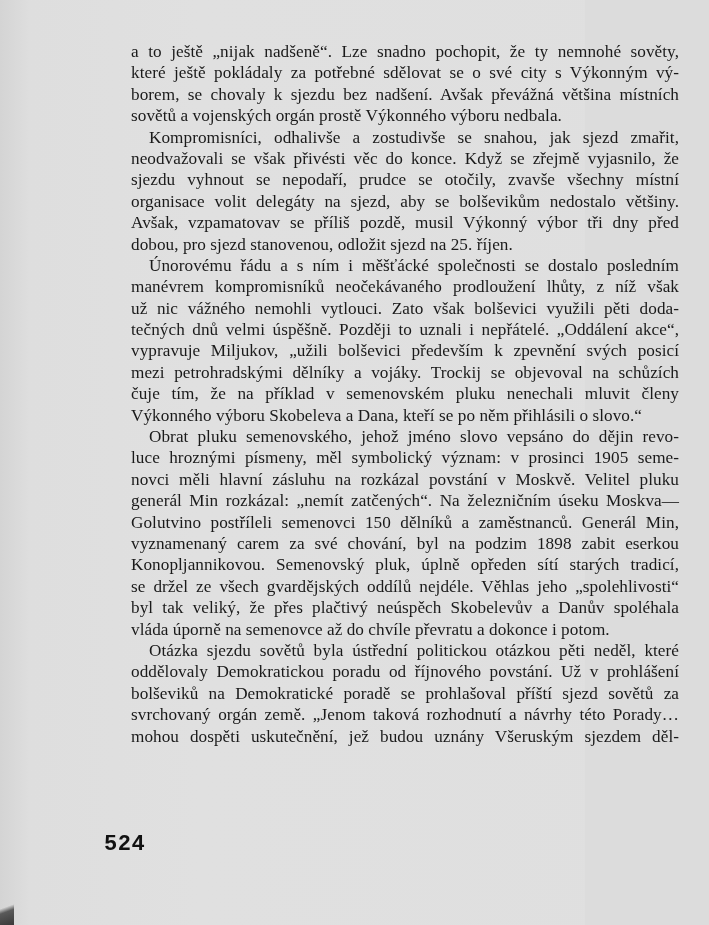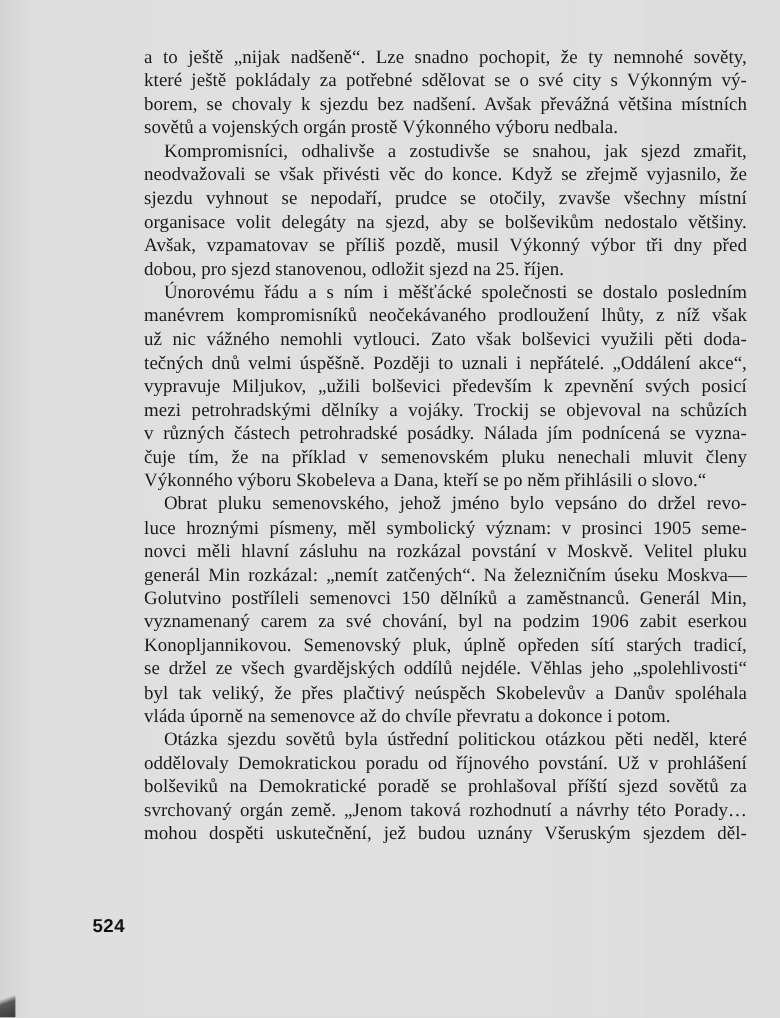--- a/index.html
+++ b/index.html
@@ -38,25 +38,25 @@
       letter-spacing: 0.05px;
     }
     .line.last {
       text-align-last: left;
     }
     .line.indent {
       padding-left: 18px;
     }
     .page-number {
       position: absolute;
-      left: 84px;
+      left: 104px;
       top: 832px;
-      font-family: Liberation Sans, sans-serif;
+      font-family: Liberation Mono, monospace;
       font-weight: bold;
-      font-size: 17px;
+      font-size: 22px;
       letter-spacing: 0.5px;
       color: #111;
     }
     .spine-shadow {
       position: absolute;
       left: 0;
       bottom: 0;
       width: 14px;
       height: 30px;
       background: linear-gradient(160deg, transparent 40%, #3a3a3a 55%, #111 100%);
@@ -77,29 +77,28 @@
     <span class="line">sjezdu vyhnout se nepodaří, prudce se otočily, zvavše všechny místní</span>
     <span class="line">organisace volit delegáty na sjezd, aby se bolševikům nedostalo většiny.</span>
     <span class="line">Avšak, vzpamatovav se příliš pozdě, musil Výkonný výbor tři dny před</span>
     <span class="line last">dobou, pro sjezd stanovenou, odložit sjezd na 25. říjen.</span>
     <span class="line indent">Únorovému řádu a s ním i měšťácké společnosti se dostalo posledním</span>
     <span class="line">manévrem kompromisníků neočekávaného prodloužení lhůty, z níž však</span>
     <span class="line">už nic vážného nemohli vytlouci. Zato však bolševici využili pěti doda-</span>
     <span class="line">tečných dnů velmi úspěšně. Později to uznali i nepřátelé. „Oddálení akce“,</span>
     <span class="line">vypravuje Miljukov, „užili bolševici především k zpevnění svých posicí</span>
     <span class="line">mezi petrohradskými dělníky a vojáky. Trockij se objevoval na schůzích</span>
-    <span class="line">v různých částech petrohradské posádky. Nálada jím podnícená se vyzna-</span>
     <span class="line">čuje tím, že na příklad v semenovském pluku nenechali mluvit členy</span>
     <span class="line last">Výkonného výboru Skobeleva a Dana, kteří se po něm přihlásili o slovo.“</span>
-    <span class="line indent">Obrat pluku semenovského, jehož jméno bylo vepsáno do držel revo-</span>
+    <span class="line indent">Obrat pluku semenovského, jehož jméno slovo vepsáno do dějin revo-</span>
     <span class="line">luce hroznými písmeny, měl symbolický význam: v prosinci 1905 seme-</span>
     <span class="line">novci měli hlavní zásluhu na rozkázal povstání v Moskvě. Velitel pluku</span>
     <span class="line">generál Min rozkázal: „nemít zatčených“. Na železničním úseku Moskva—</span>
     <span class="line">Golutvino postříleli semenovci 150 dělníků a zaměstnanců. Generál Min,</span>
-    <span class="line">vyznamenaný carem za své chování, byl na podzim 1906 zabit eserkou</span>
+    <span class="line">vyznamenaný carem za své chování, byl na podzim 1898 zabit eserkou</span>
     <span class="line">Konopljannikovou. Semenovský pluk, úplně opředen sítí starých tradicí,</span>
     <span class="line">se držel ze všech gvardějských oddílů nejdéle. Věhlas jeho „spolehlivosti“</span>
     <span class="line">byl tak veliký, že přes plačtivý neúspěch Skobelevův a Danův spoléhala</span>
     <span class="line last">vláda úporně na semenovce až do chvíle převratu a dokonce i potom.</span>
     <span class="line indent">Otázka sjezdu sovětů byla ústřední politickou otázkou pěti neděl, které</span>
     <span class="line">oddělovaly Demokratickou poradu od říjnového povstání. Už v prohlášení</span>
     <span class="line">bolševiků na Demokratické poradě se prohlašoval příští sjezd sovětů za</span>
     <span class="line">svrchovaný orgán země. „Jenom taková rozhodnutí a návrhy této Porady…</span>
     <span class="line">mohou dospěti uskutečnění, jež budou uznány Všeruským sjezdem děl-</span>
   </div>

